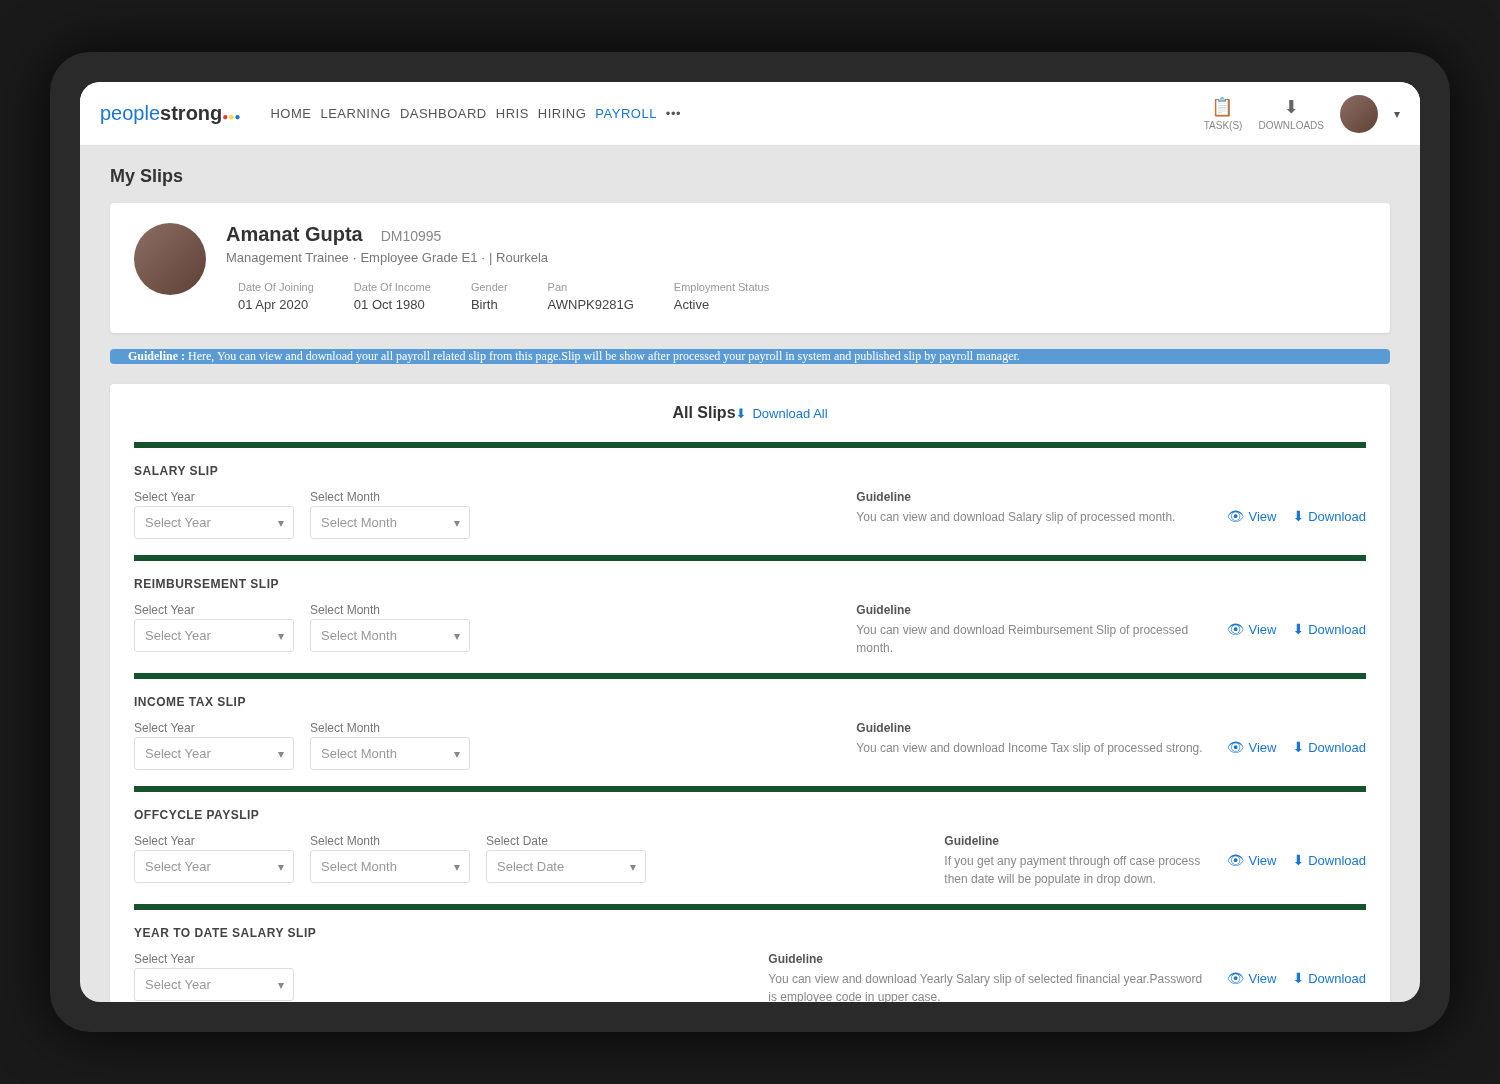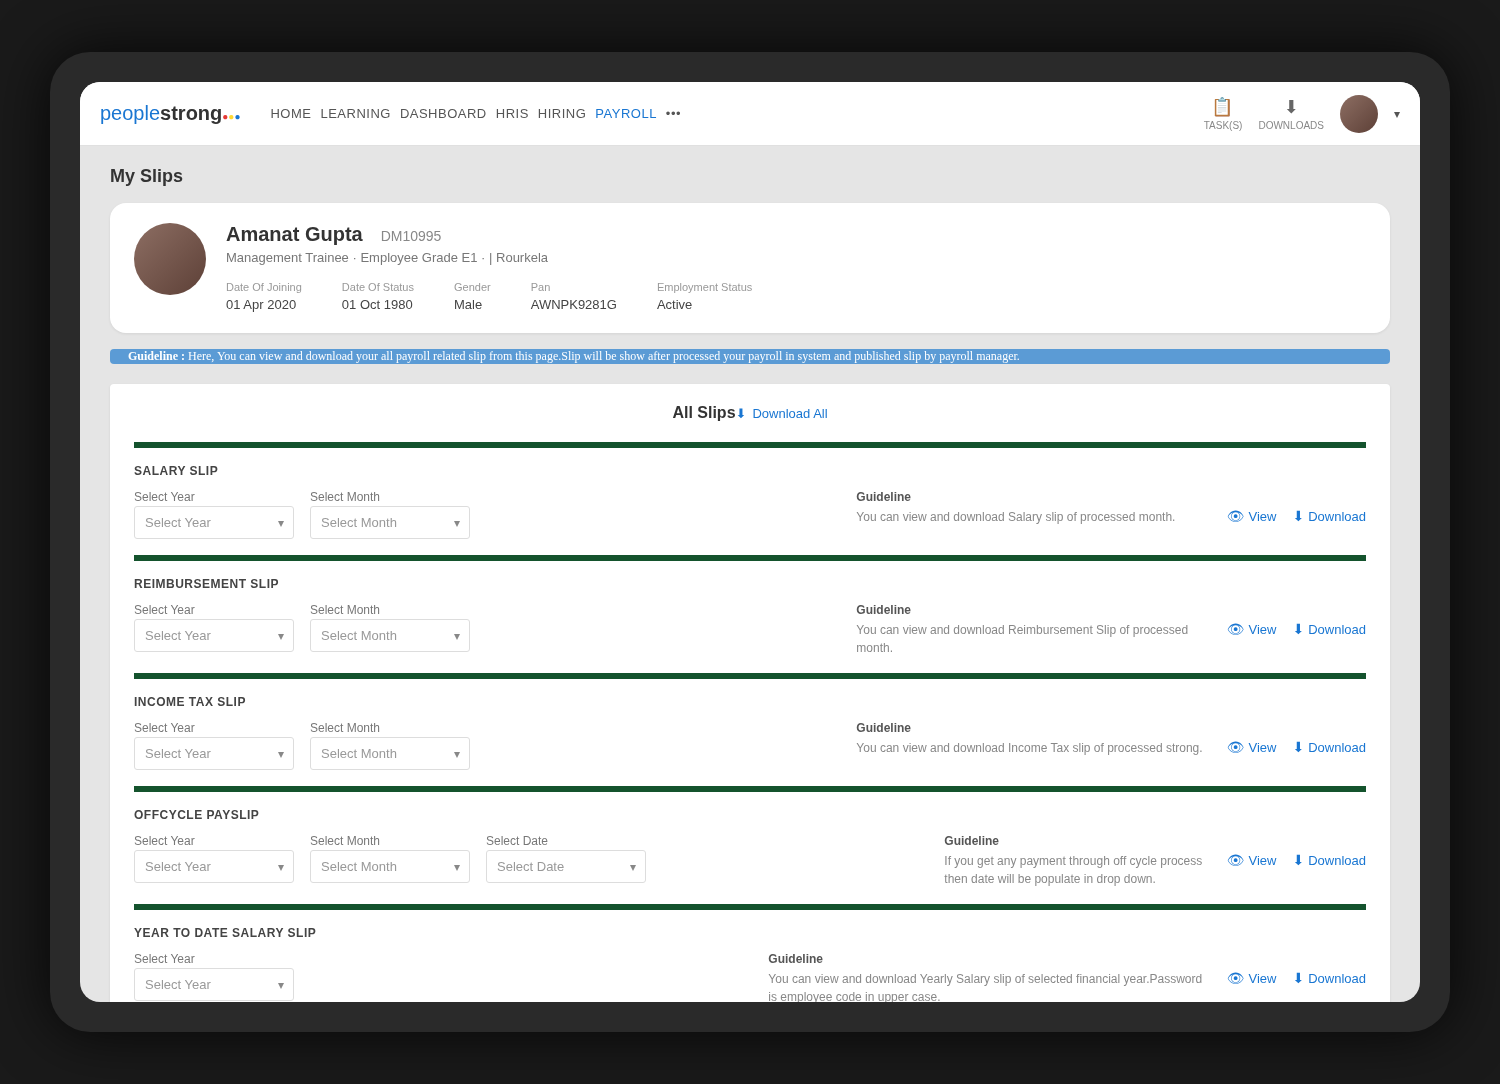--- a/index.html
+++ b/index.html
@@ -91,21 +91,21 @@
     }
     .page-title {
       font-size: 18px;
       color: #333;
       font-weight: 600;
       margin-bottom: 16px;
     }
     
     .profile-card {
       background: #fff;
-      border-radius: 16px;
+      border-radius: 4px;
       padding: 20px 24px;
       margin-bottom: 16px;
       display: flex;
       align-items: flex-start;
       gap: 20px;
       box-shadow: 0 1px 3px rgba(0,0,0,0.08);
     }
     .profile-avatar {
       width: 72px;
       height: 72px;
@@ -127,20 +127,21 @@
     }
     .profile-subtitle {
       font-size: 13px;
       color: #777;
       margin-top: 4px;
     }
     .profile-details {
       display: flex;
       gap: 40px;
       margin-top: 16px;
+      margin-left: 12px;
     }
     .detail-item label {
       font-size: 11px;
       color: #999;
       display: block;
       margin-bottom: 2px;
     }
     .detail-item span {
       font-size: 13px;
       color: #444;
@@ -324,26 +325,26 @@
             <span class="profile-name">Amanat Gupta</span>
             <span class="profile-id">DM10995</span>
           </div>
           <div class="profile-subtitle">Management Trainee  ·  Employee Grade E1  ·  | Rourkela</div>
           <div class="profile-details">
             <div class="detail-item">
               <label>Date Of Joining</label>
               <span>01 Apr 2020</span>
             </div>
             <div class="detail-item">
-              <label>Date Of Status</label>
+              <label>Date Of Income</label>
               <span>01 Oct 1980</span>
             </div>
             <div class="detail-item">
               <label>Gender</label>
-              <span>Male</span>
+              <span>Birth</span>
             </div>
             <div class="detail-item">
               <label>Pan</label>
               <span>AWNPK9281G</span>
             </div>
             <div class="detail-item">
               <label>Employment Status</label>
               <span>Active</span>
             </div>
           </div>
@@ -498,21 +499,21 @@
               <label>Select Date</label>
               <div class="select-wrapper">
                 <select>
                   <option value="">Select Date</option>
                 </select>
               </div>
             </div>
             <div style="flex:1;"></div>
             <div class="guideline-text">
               <div class="g-label">Guideline</div>
-              <div class="g-desc">If you get any payment through off cycle process then date will be populate in drop down.</div>
+              <div class="g-desc">If you get any payment through off case process then date will be populate in drop down.</div>
             </div>
             <div class="slip-actions">
               <div class="action-btn">
                 <span class="action-icon">👁</span>
                 <span>View</span>
               </div>
               <div class="action-btn">
                 <span class="action-icon">⬇</span>
                 <span>Download</span>
               </div>

